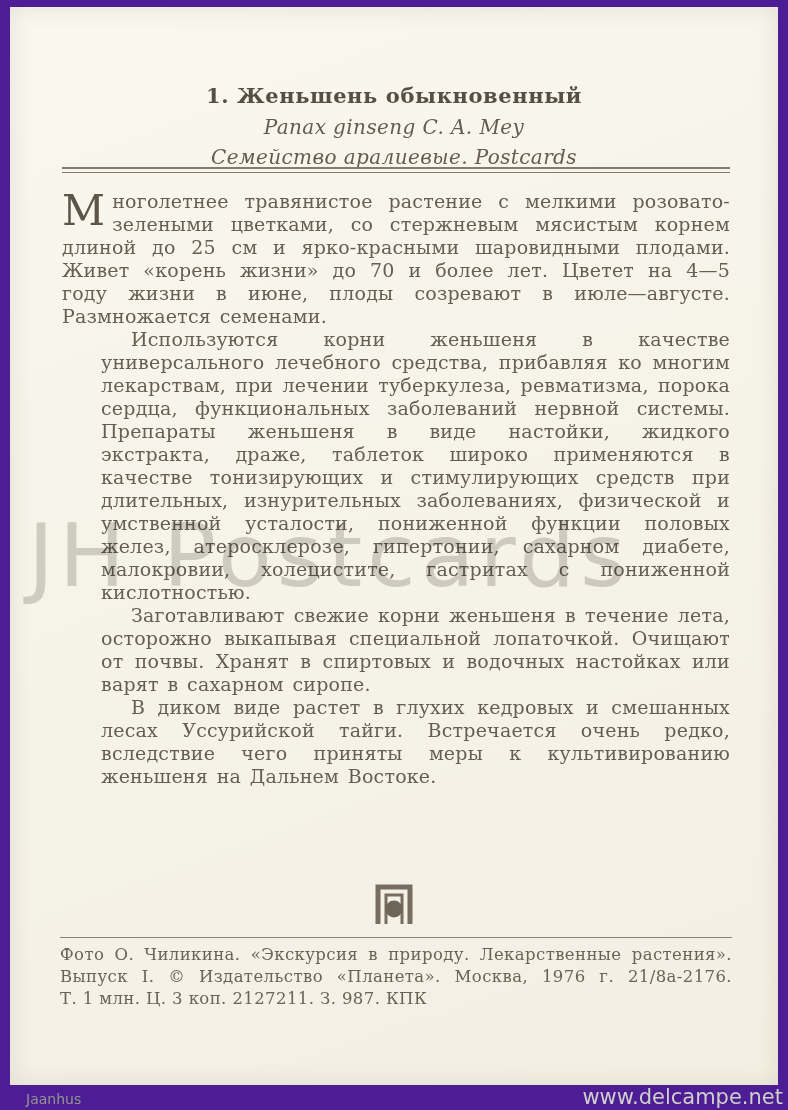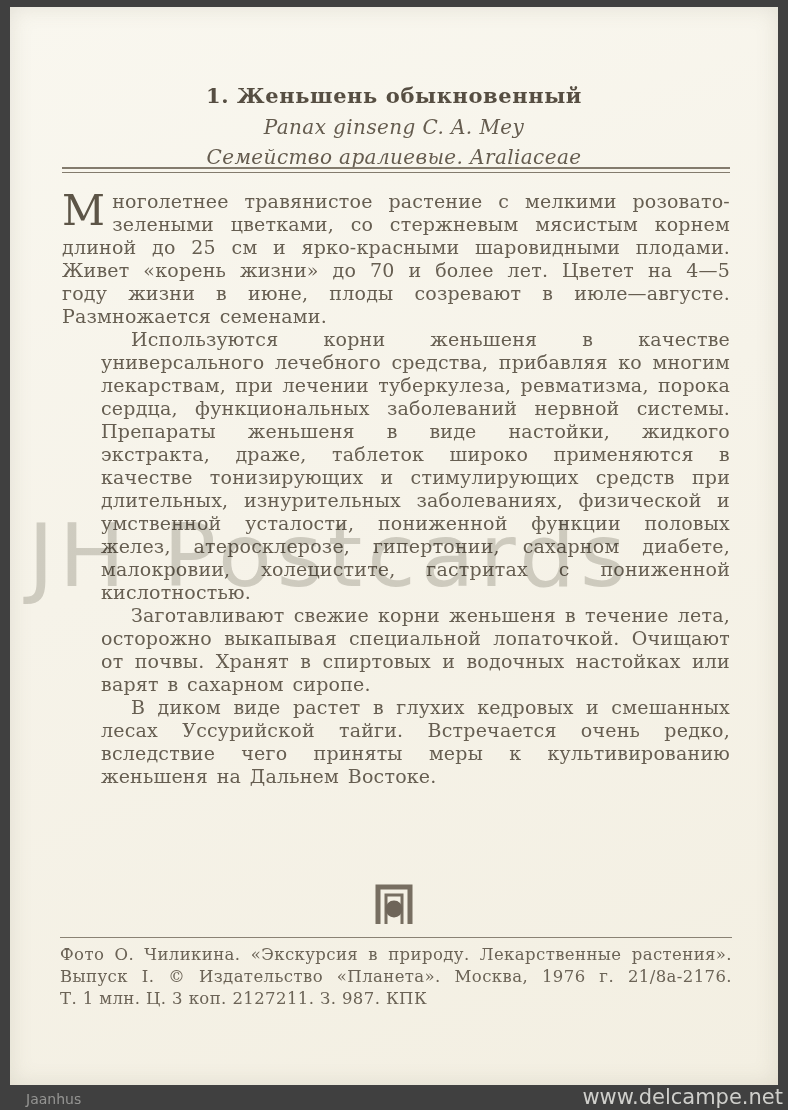--- a/index.html
+++ b/index.html
@@ -8,21 +8,21 @@
     background: #0d0a07;
     width: 788px;
     height: 1110px;
     overflow: hidden;
     font-family: "DejaVu Serif", serif;
   }
   .stage {
     position: relative;
     width: 788px;
     height: 1110px;
-    background: #404040;
+    background: #4c1d95;
   }
   
   .card {
     position: absolute;
     left: 10px;
     top: 7px;
     width: 768px;
     height: 1078px;
     background: linear-gradient(160deg, #f9f7ef 0%, #f6f3e9 45%, #f3efe2 100%);
     box-shadow: inset 0 0 22px rgba(120,110,85,0.16);
@@ -148,21 +148,21 @@
 </head>
 <body>
 
 <div class="stage">
 
   <div class="card">
 
     <div class="title-block">
       <div class="title-main">1. Женьшень обыкновенный</div>
       <div class="title-latin">Panax ginseng C. A. Mey</div>
-      <div class="title-family">Семейство аралиевые. Araliaceae</div>
+      <div class="title-family">Семейство аралиевые. Postcards</div>
     </div>
 
     <div class="rule-double"></div>
 
     <div class="body-text">
       <p><span class="drop-cap">М</span><span>ноголетнее травянистое растение с мелкими розовато-зелеными цветками, со стержневым мясистым корнем длиной до 25 см и ярко-красными шаровидными плодами. Живет «корень жизни» до 70 и более лет. Цветет на 4—5 году жизни в июне, плоды созревают в июле—августе. Размножается семенами.</span></p>
       <p class="indented">Используются корни женьшеня в качестве универсального лечебного средства, прибавляя ко многим лекарствам, при лечении туберкулеза, ревматизма, порока сердца, функциональных заболеваний нервной системы. Препараты женьшеня в виде настойки, жидкого экстракта, драже, таблеток широко применяются в качестве тонизирующих и стимулирующих средств при длительных, изнурительных заболеваниях, физической и умственной усталости, пониженной функции половых желез, атеросклерозе, гипертонии, сахарном диабете, малокровии, холецистите, гастритах с пониженной кислотностью.</p>
       <p class="indented">Заготавливают свежие корни женьшеня в течение лета, осторожно выкапывая специальной лопаточкой. Очищают от почвы. Хранят в спиртовых и водочных настойках или варят в сахарном сиропе.</p>
       <p class="indented">В диком виде растет в глухих кедровых и смешанных лесах Уссурийской тайги. Встречается очень редко, вследствие чего приняты меры к культивированию женьшеня на Дальнем Востоке.</p>
     </div>

